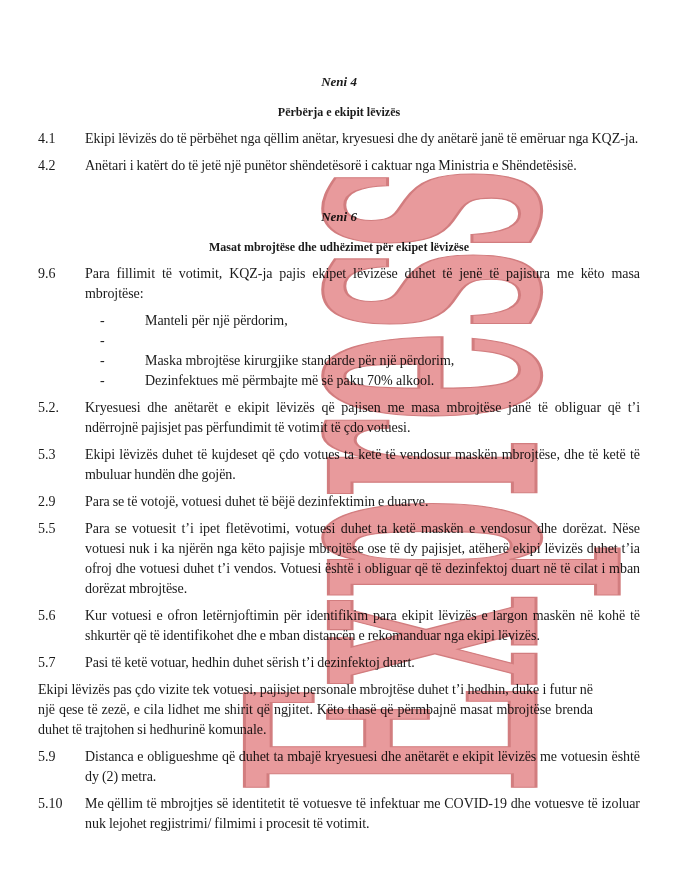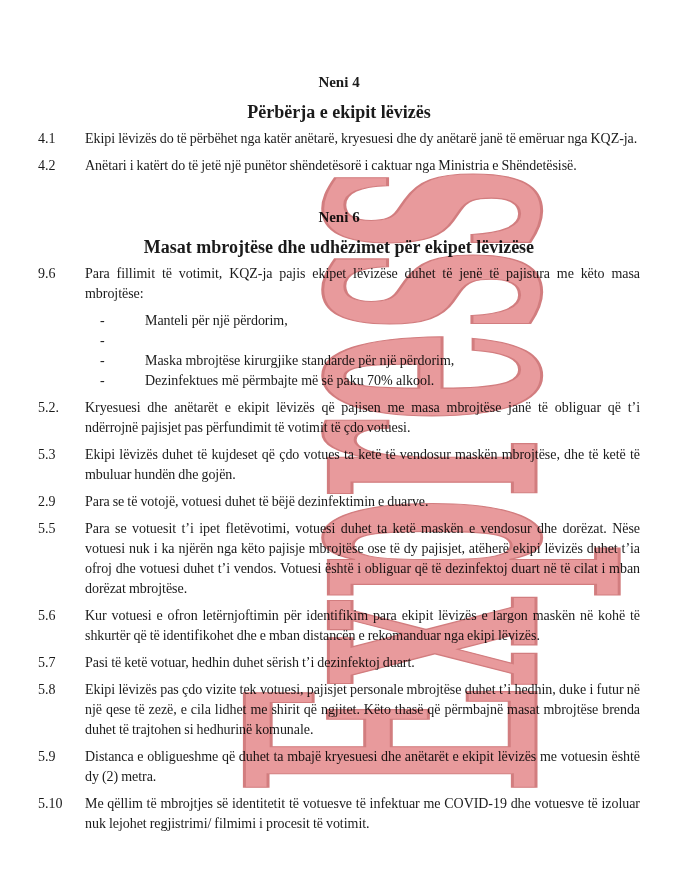--- a/index.html
+++ b/index.html
@@ -16,28 +16,29 @@
   }
   .content {
     position: absolute;
     left: 38px;
     top: 72px;
     width: 602px;
   }
   .section { margin-top: 31px; }
   .section:first-child { margin-top: 0; }
   .article-heading {
-    font-size: 15px;
+    font-size: 13px;
     font-weight: bold;
     text-align: center;
     line-height: 20px;
     margin: 0 0 10px 0;
+    font-style: italic;
   }
   .article-subheading {
-    font-size: 18px;
+    font-size: 12px;
     font-weight: bold;
     text-align: center;
     line-height: 20px;
     margin: 0 0 7px 0;
   }
   .clause { display: flex; margin: 2px 0 7px 0; }
   .clause-number { width: 47px; flex: 0 0 47px; }
   .clause-text {
     width: 555px;
     text-align: justify;
@@ -70,21 +71,21 @@
 </head>
 <body>
 
 <div class="page">
   <div class="content" id="doc-content">
       <div class="section">
         <div class="article-heading">Neni 4</div>
         <div class="article-subheading">Përbërja e ekipit lëvizës</div>
         <div class="clause">
           <span class="clause-number">4.1</span>
-          <div class="clause-text">Ekipi lëvizës do të përbëhet nga katër anëtarë, kryesuesi dhe dy anëtarë janë të emëruar nga KQZ-ja.</div>
+          <div class="clause-text">Ekipi lëvizës do të përbëhet nga qëllim anëtar, kryesuesi dhe dy anëtarë janë të emëruar nga KQZ-ja.</div>
         </div>
         <div class="clause">
           <span class="clause-number">4.2</span>
           <div class="clause-text">Anëtari i katërt do të jetë një punëtor shëndetësorë i caktuar nga Ministria e Shëndetësisë.</div>
         </div>
       </div>
       <div class="section">
         <div class="article-heading">Neni 6</div>
         <div class="article-subheading">Masat mbrojtëse dhe udhëzimet për ekipet lëvizëse</div>
         <div class="clause">
@@ -126,21 +127,20 @@
         </div>
         <div class="clause">
           <span class="clause-number">5.6</span>
           <div class="clause-text">Kur votuesi e ofron letërnjoftimin për identifikim para ekipit lëvizës e largon maskën në kohë të shkurtër që të identifikohet dhe e mban distancën e rekomanduar nga ekipi lëvizës.</div>
         </div>
         <div class="clause">
           <span class="clause-number">5.7</span>
           <div class="clause-text">Pasi të ketë votuar, hedhin duhet sërish t’i dezinfektoj duart.</div>
         </div>
         <div class="clause">
-          <span class="clause-number">5.8</span>
           <div class="clause-text">Ekipi lëvizës pas çdo vizite tek votuesi, pajisjet personale mbrojtëse duhet t’i hedhin, duke i futur në një qese të zezë, e cila lidhet me shirit që ngjitet. Këto thasë që përmbajnë masat mbrojtëse brenda duhet të trajtohen si hedhurinë komunale.</div>
         </div>
         <div class="clause">
           <span class="clause-number">5.9</span>
           <div class="clause-text">Distanca e obligueshme që duhet ta mbajë kryesuesi dhe anëtarët e ekipit lëvizës me votuesin është dy (2) metra.</div>
         </div>
         <div class="clause">
           <span class="clause-number">5.10</span>
           <div class="clause-text">Me qëllim të mbrojtjes së identitetit të votuesve të infektuar me COVID-19 dhe votuesve të izoluar nuk lejohet regjistrimi/ filmimi i procesit të votimit.</div>
         </div>

